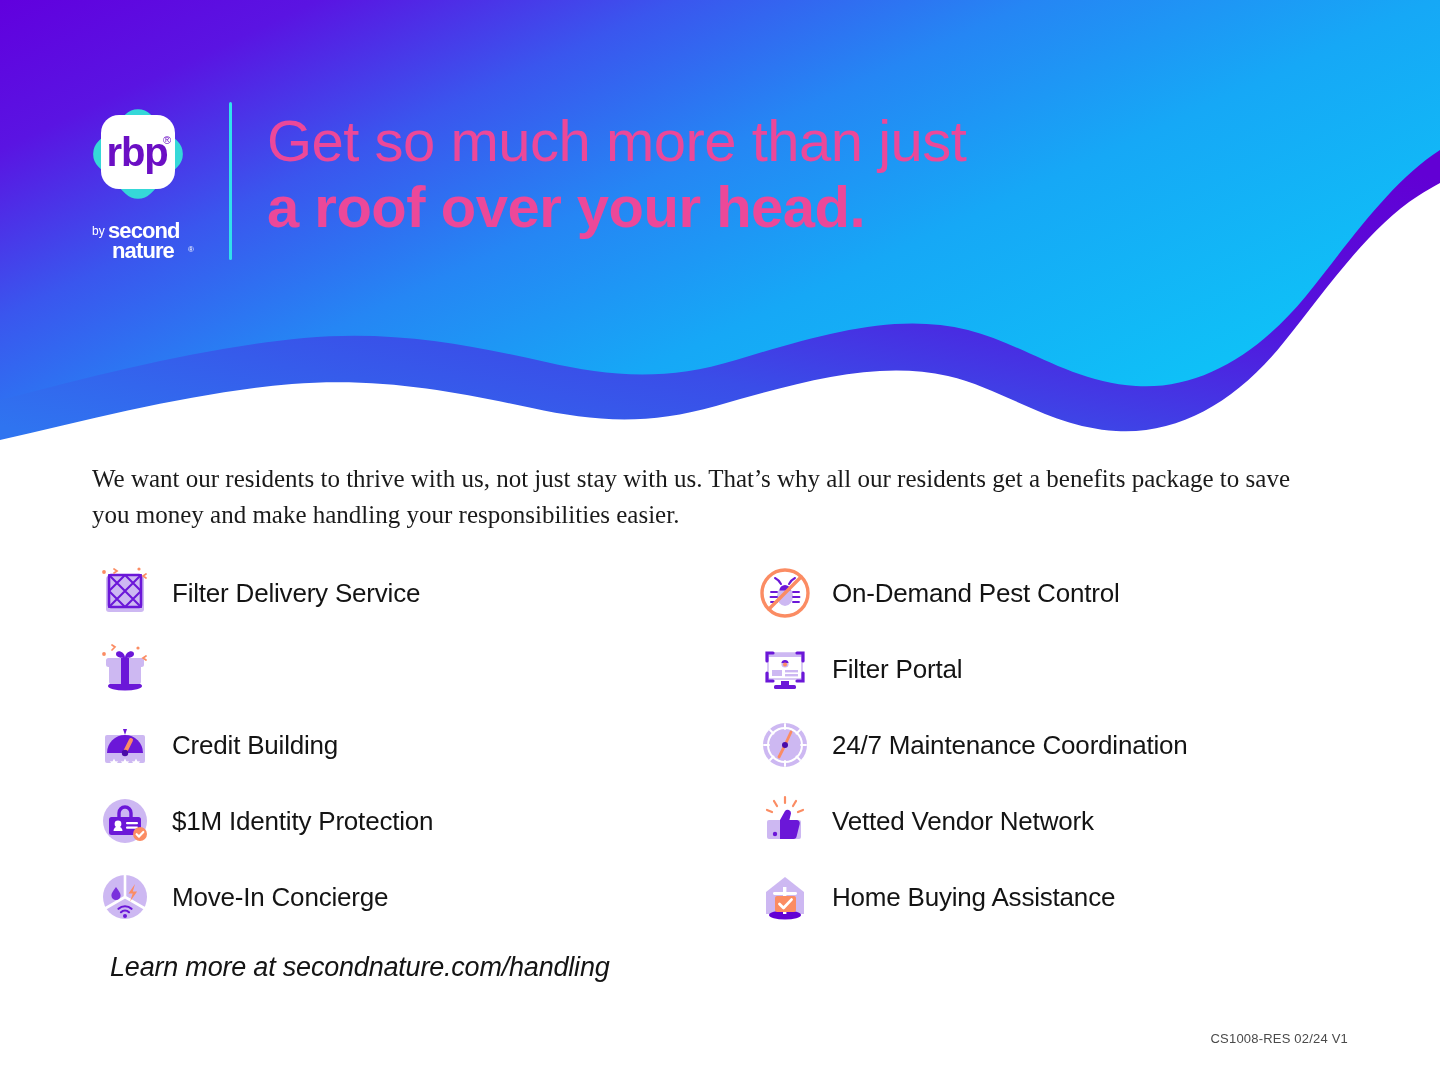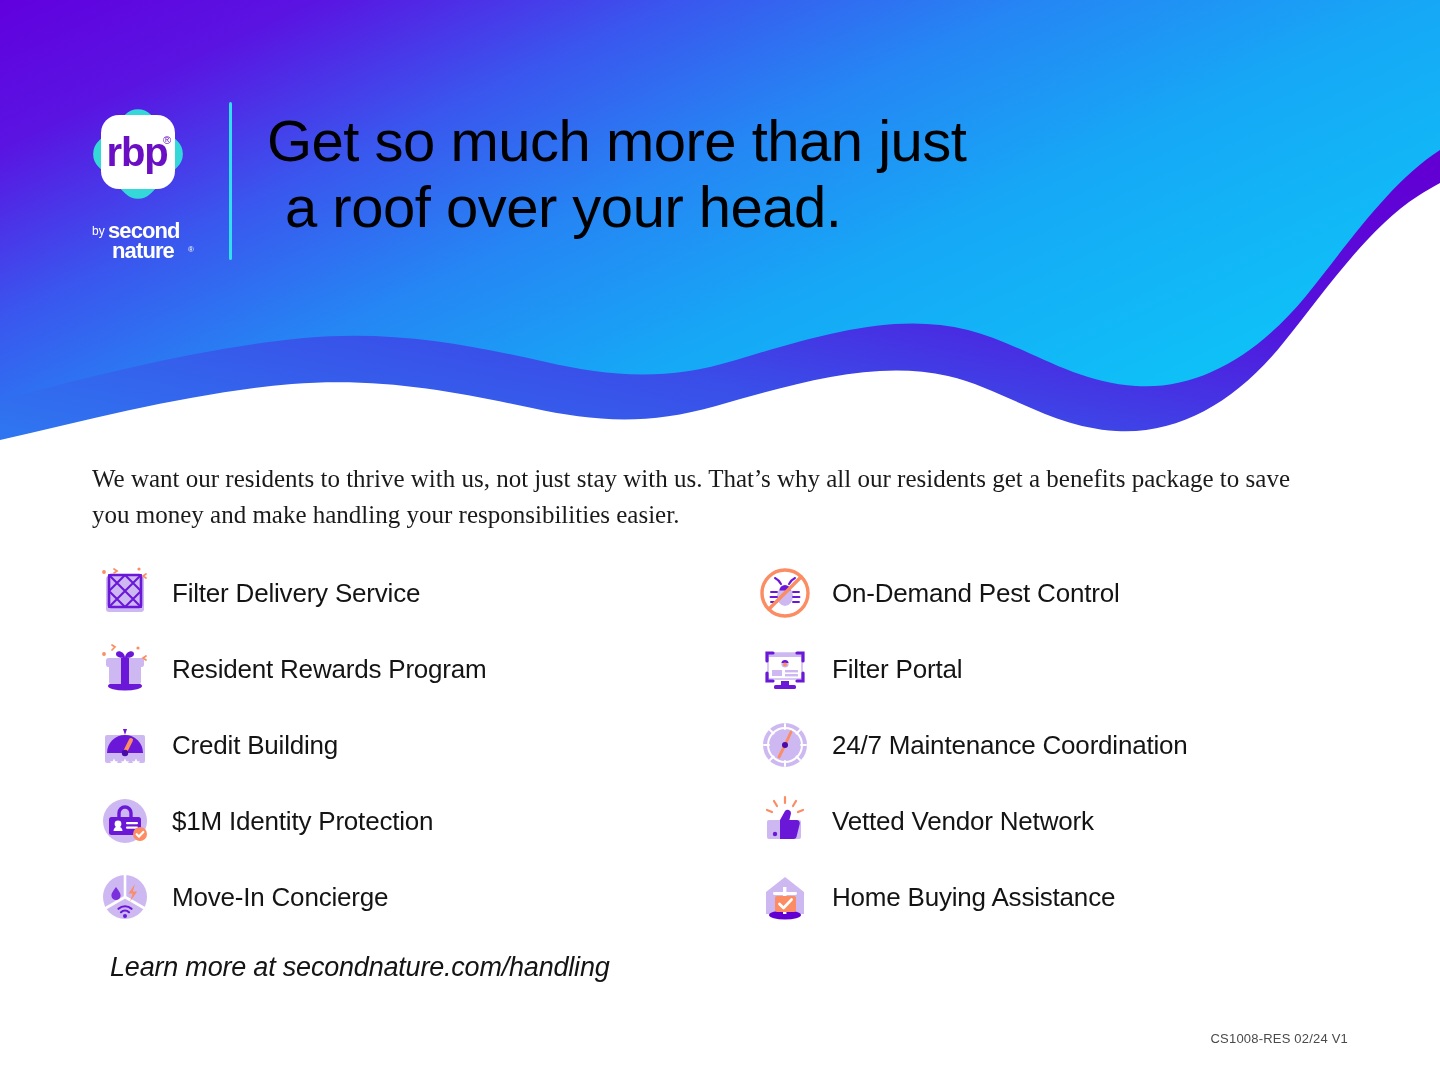--- a/index.html
+++ b/index.html
@@ -36,25 +36,25 @@
 
   .divider-line {
     position:absolute; left:229px; top:102px;
     width:3px; height:158px;
     background:#31E0EC; border-radius:2px;
   }
 
   
   .headline {
     position:absolute; left:267px; top:108px;
-    color:#000000;
+    color:#ec4899;
     letter-spacing:-0.5px;
   }
   .headline-l1 { font-size:58px; line-height:66px; font-weight:400; white-space:nowrap; }
-  .headline-l2 { font-size:58px; line-height:66px; font-weight:400; white-space:nowrap;margin-left:18px; }
+  .headline-l2 { font-size:58px; line-height:66px; font-weight:700; white-space:nowrap; }
 
   
   .intro {
     position:absolute; left:92px; top:461px; width:1215px;
     font-size:25px; line-height:36px; color:#1a1a1a; font-weight:400;font-family:Liberation Serif, serif;
   }
 
   .benefits {
     position:absolute; left:92px; top:555px; width:1260px;
     display:flex;
@@ -203,21 +203,20 @@
           <rect x="11" y="19" width="38" height="9" rx="2.5" fill="#CDB8F2"></rect>
           <rect x="26" y="19" width="8" height="27" fill="#6B17D8"></rect>
           <path d="M30 19 C30 12, 21 10, 21 15 C21 18.5, 26 19, 30 19 Z" fill="#6B17D8"></path>
           <path d="M30 19 C30 12, 39 10, 39 15 C39 18.5, 34 19, 30 19 Z" fill="#6B17D8"></path>
           <circle cx="9" cy="15" r="1.9" fill="#FB8C63"></circle>
           <path d="M17 6 L20 8 L17 11" stroke="#FB8C63" stroke-width="1.7" fill="none" stroke-linecap="round"></path>
           <circle cx="43" cy="9" r="1.6" fill="#FB8C63"></circle>
           <path d="M51 17 L48 19 L51 21" stroke="#FB8C63" stroke-width="1.7" fill="none" stroke-linecap="round"></path>
         </svg>
       </span>
-      <span class="benefit-label">Resident Rewards Program</span>
     </div>
 
     <div class="benefit-row">
       <span class="benefit-icon">
         <svg width="60" height="60" viewBox="0 0 60 60">
           <rect x="10" y="20" width="40" height="28" rx="2" fill="#CDB8F2"></rect>
           <path d="M12 38 A18 18 0 0 1 48 38 Z" fill="#6B17D8"></path>
           <path d="M30 37 L36 25" stroke="#FB8C63" stroke-width="4" stroke-linecap="round"></path>
           <circle cx="30" cy="38" r="3.2" fill="#4A0BA8"></circle>
           <path d="M30 20 L32 14 L28 14 Z" fill="#6B17D8"></path>

